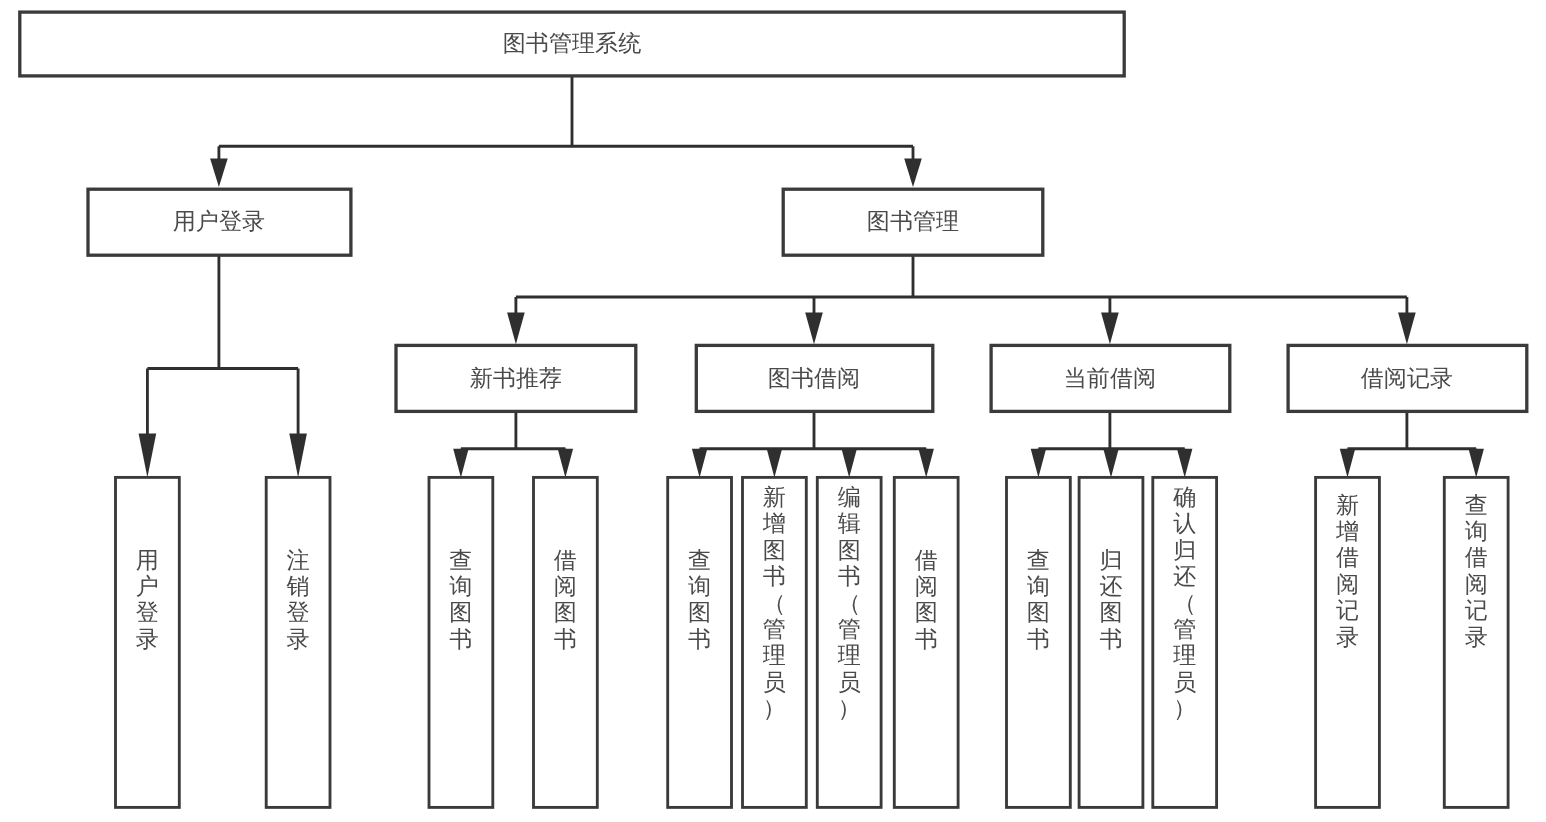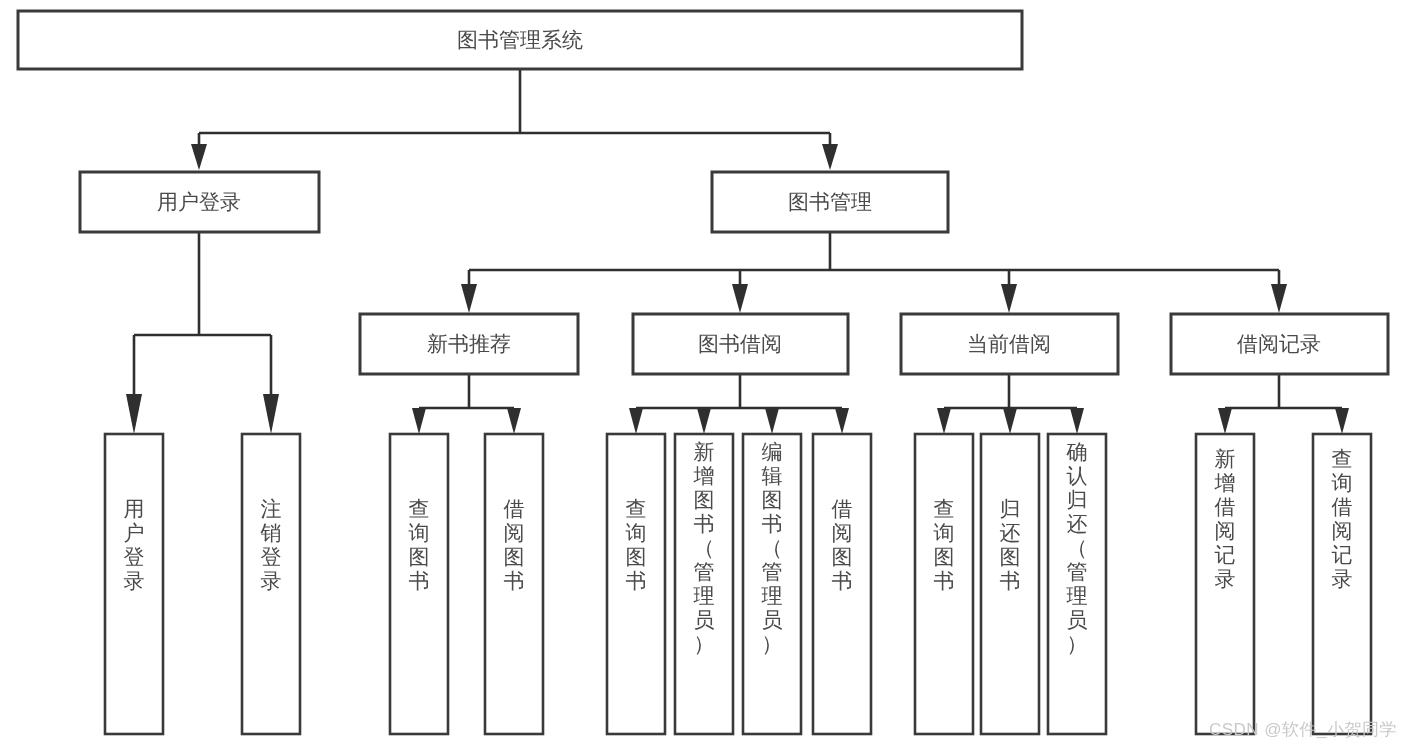--- a/index.html
+++ b/index.html
@@ -235,14 +235,13 @@
         <text class="node-label-vertical" x="1225" y="466"><tspan x="1225" y="466">新</tspan><tspan x="1225" y="490">增</tspan><tspan x="1225" y="514">借</tspan><tspan x="1225" y="538">阅</tspan><tspan x="1225" y="562">记</tspan><tspan x="1225" y="586">录</tspan></text>
       </g>
 
       <g>
         <rect class="node-box-thin" x="1313" y="434" width="58" height="300"></rect>
         <text class="node-label-vertical" x="1342" y="466"><tspan x="1342" y="466">查</tspan><tspan x="1342" y="490">询</tspan><tspan x="1342" y="514">借</tspan><tspan x="1342" y="538">阅</tspan><tspan x="1342" y="562">记</tspan><tspan x="1342" y="586">录</tspan></text>
       </g>
     </g>
   </svg>
 
-  <div class="watermark">CSDN @软件_小贺同学</div>
 </div>
 
 </body></html>

